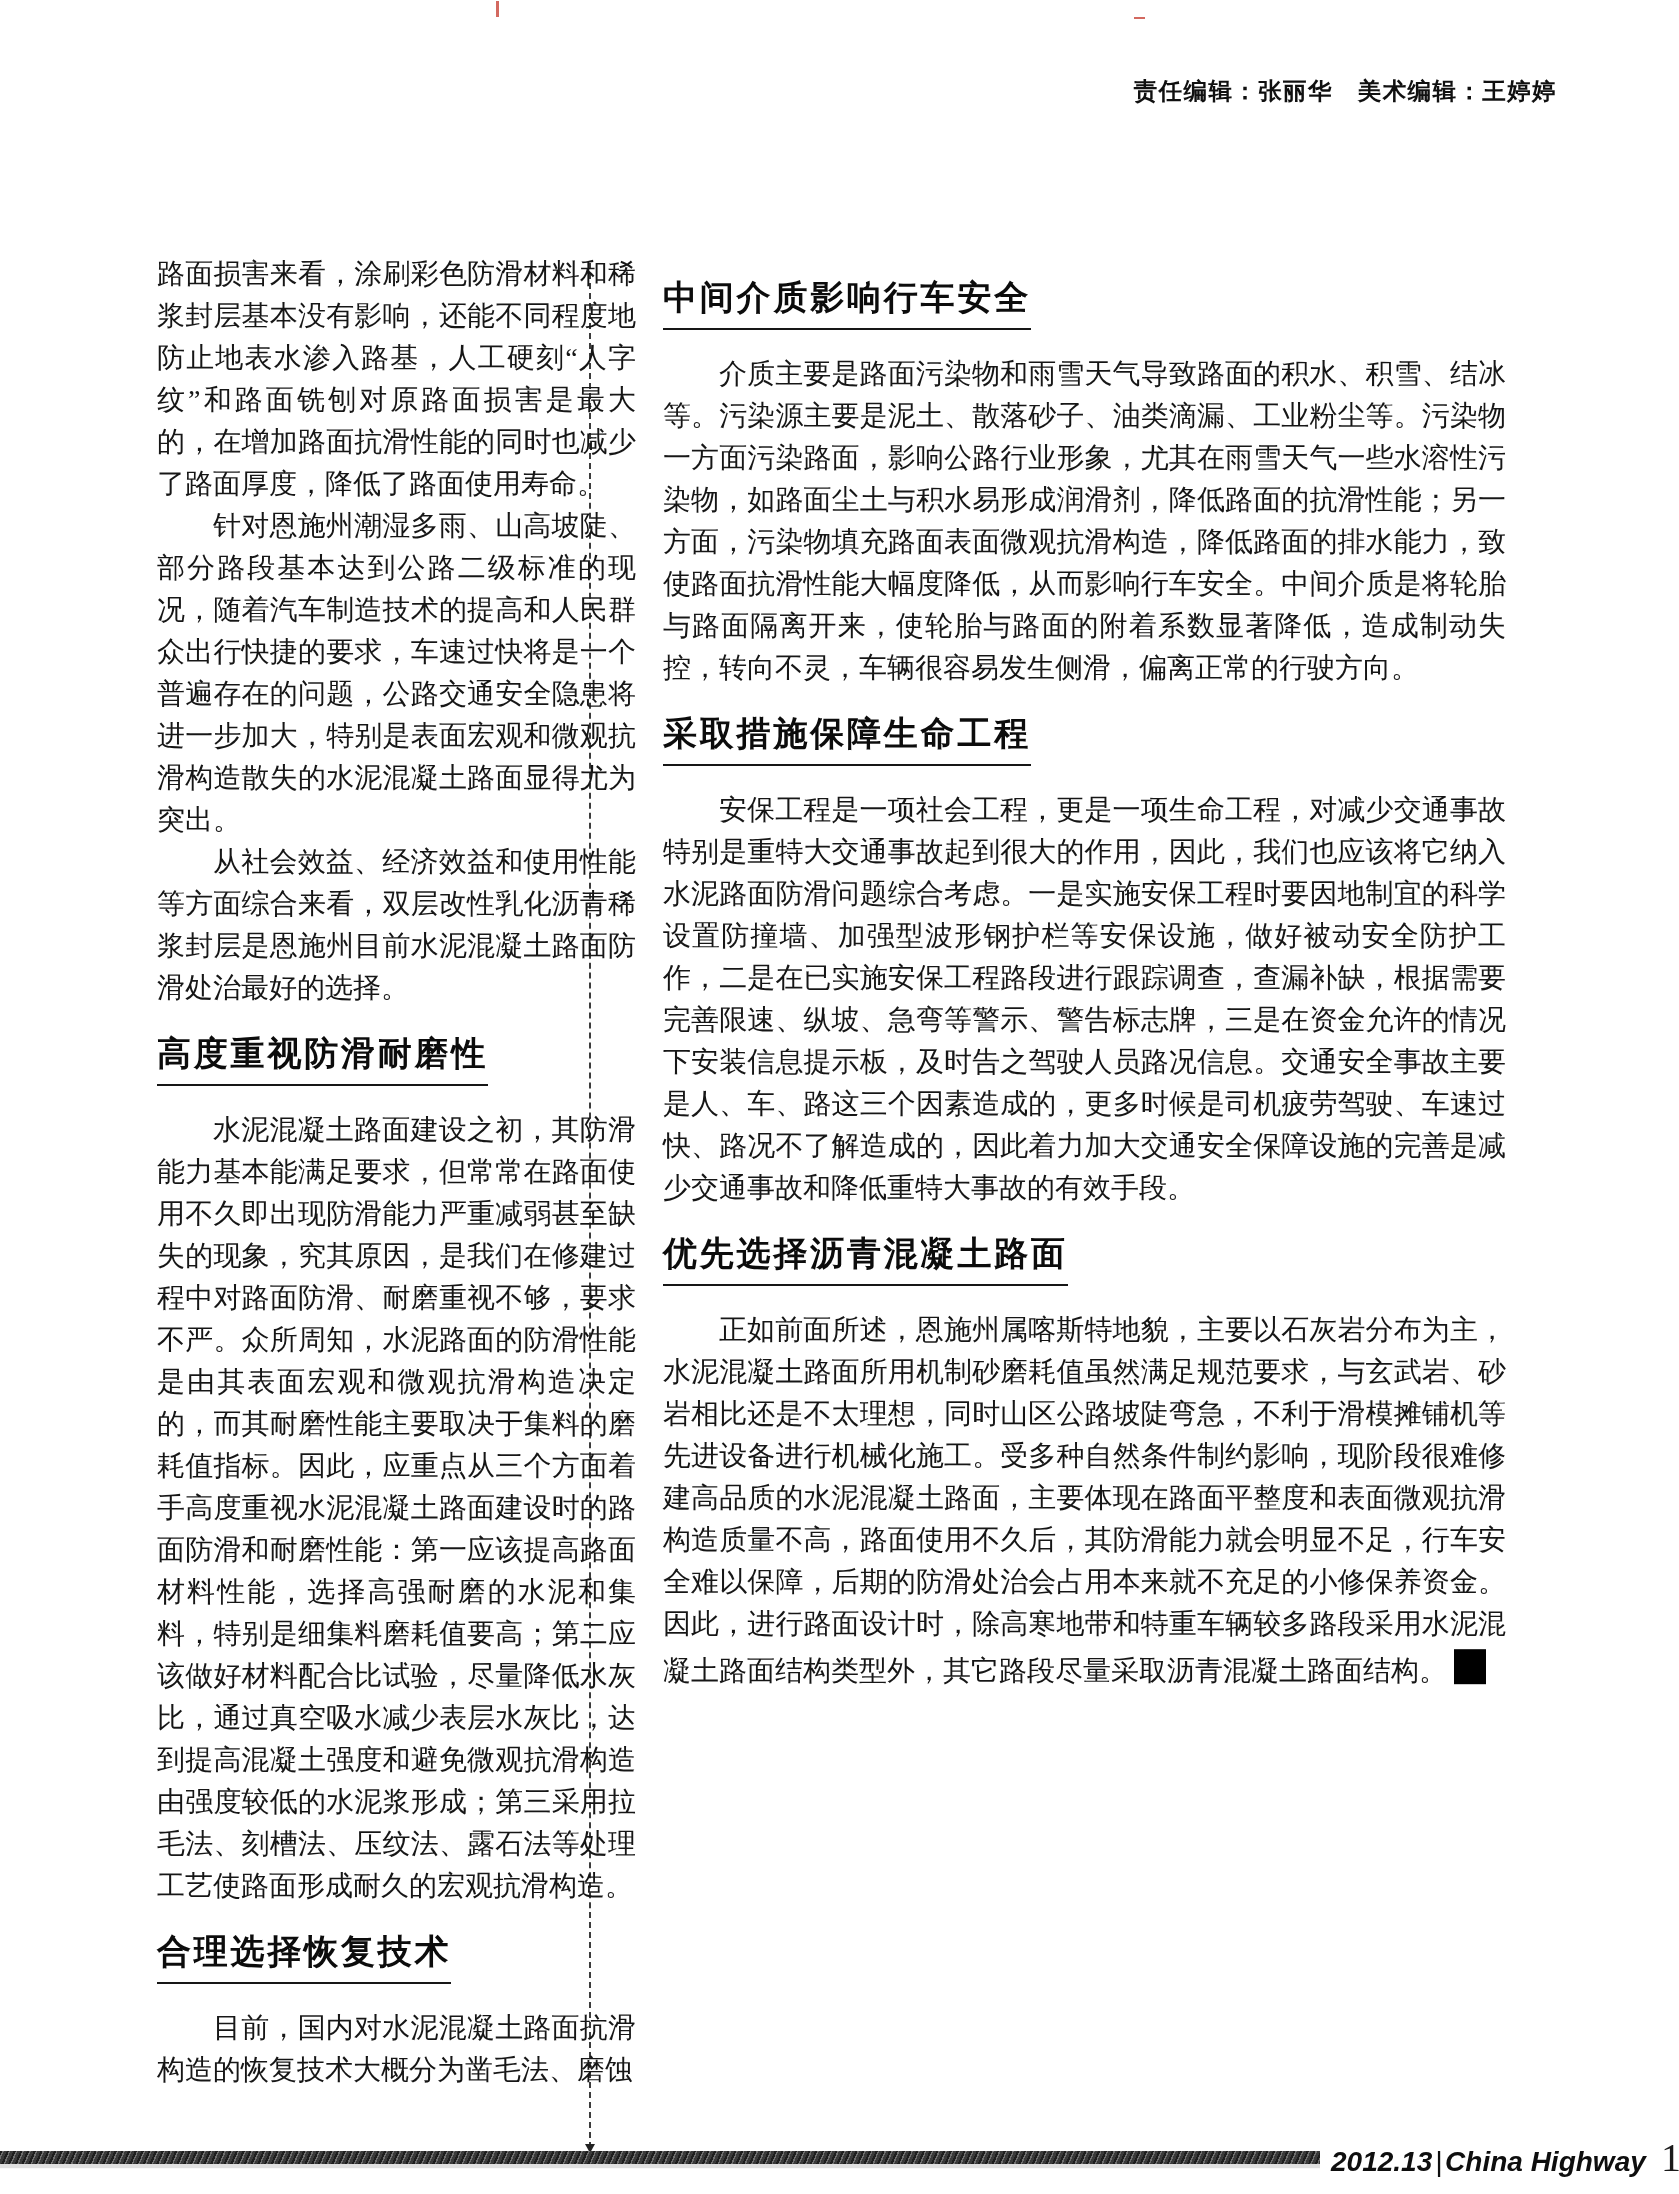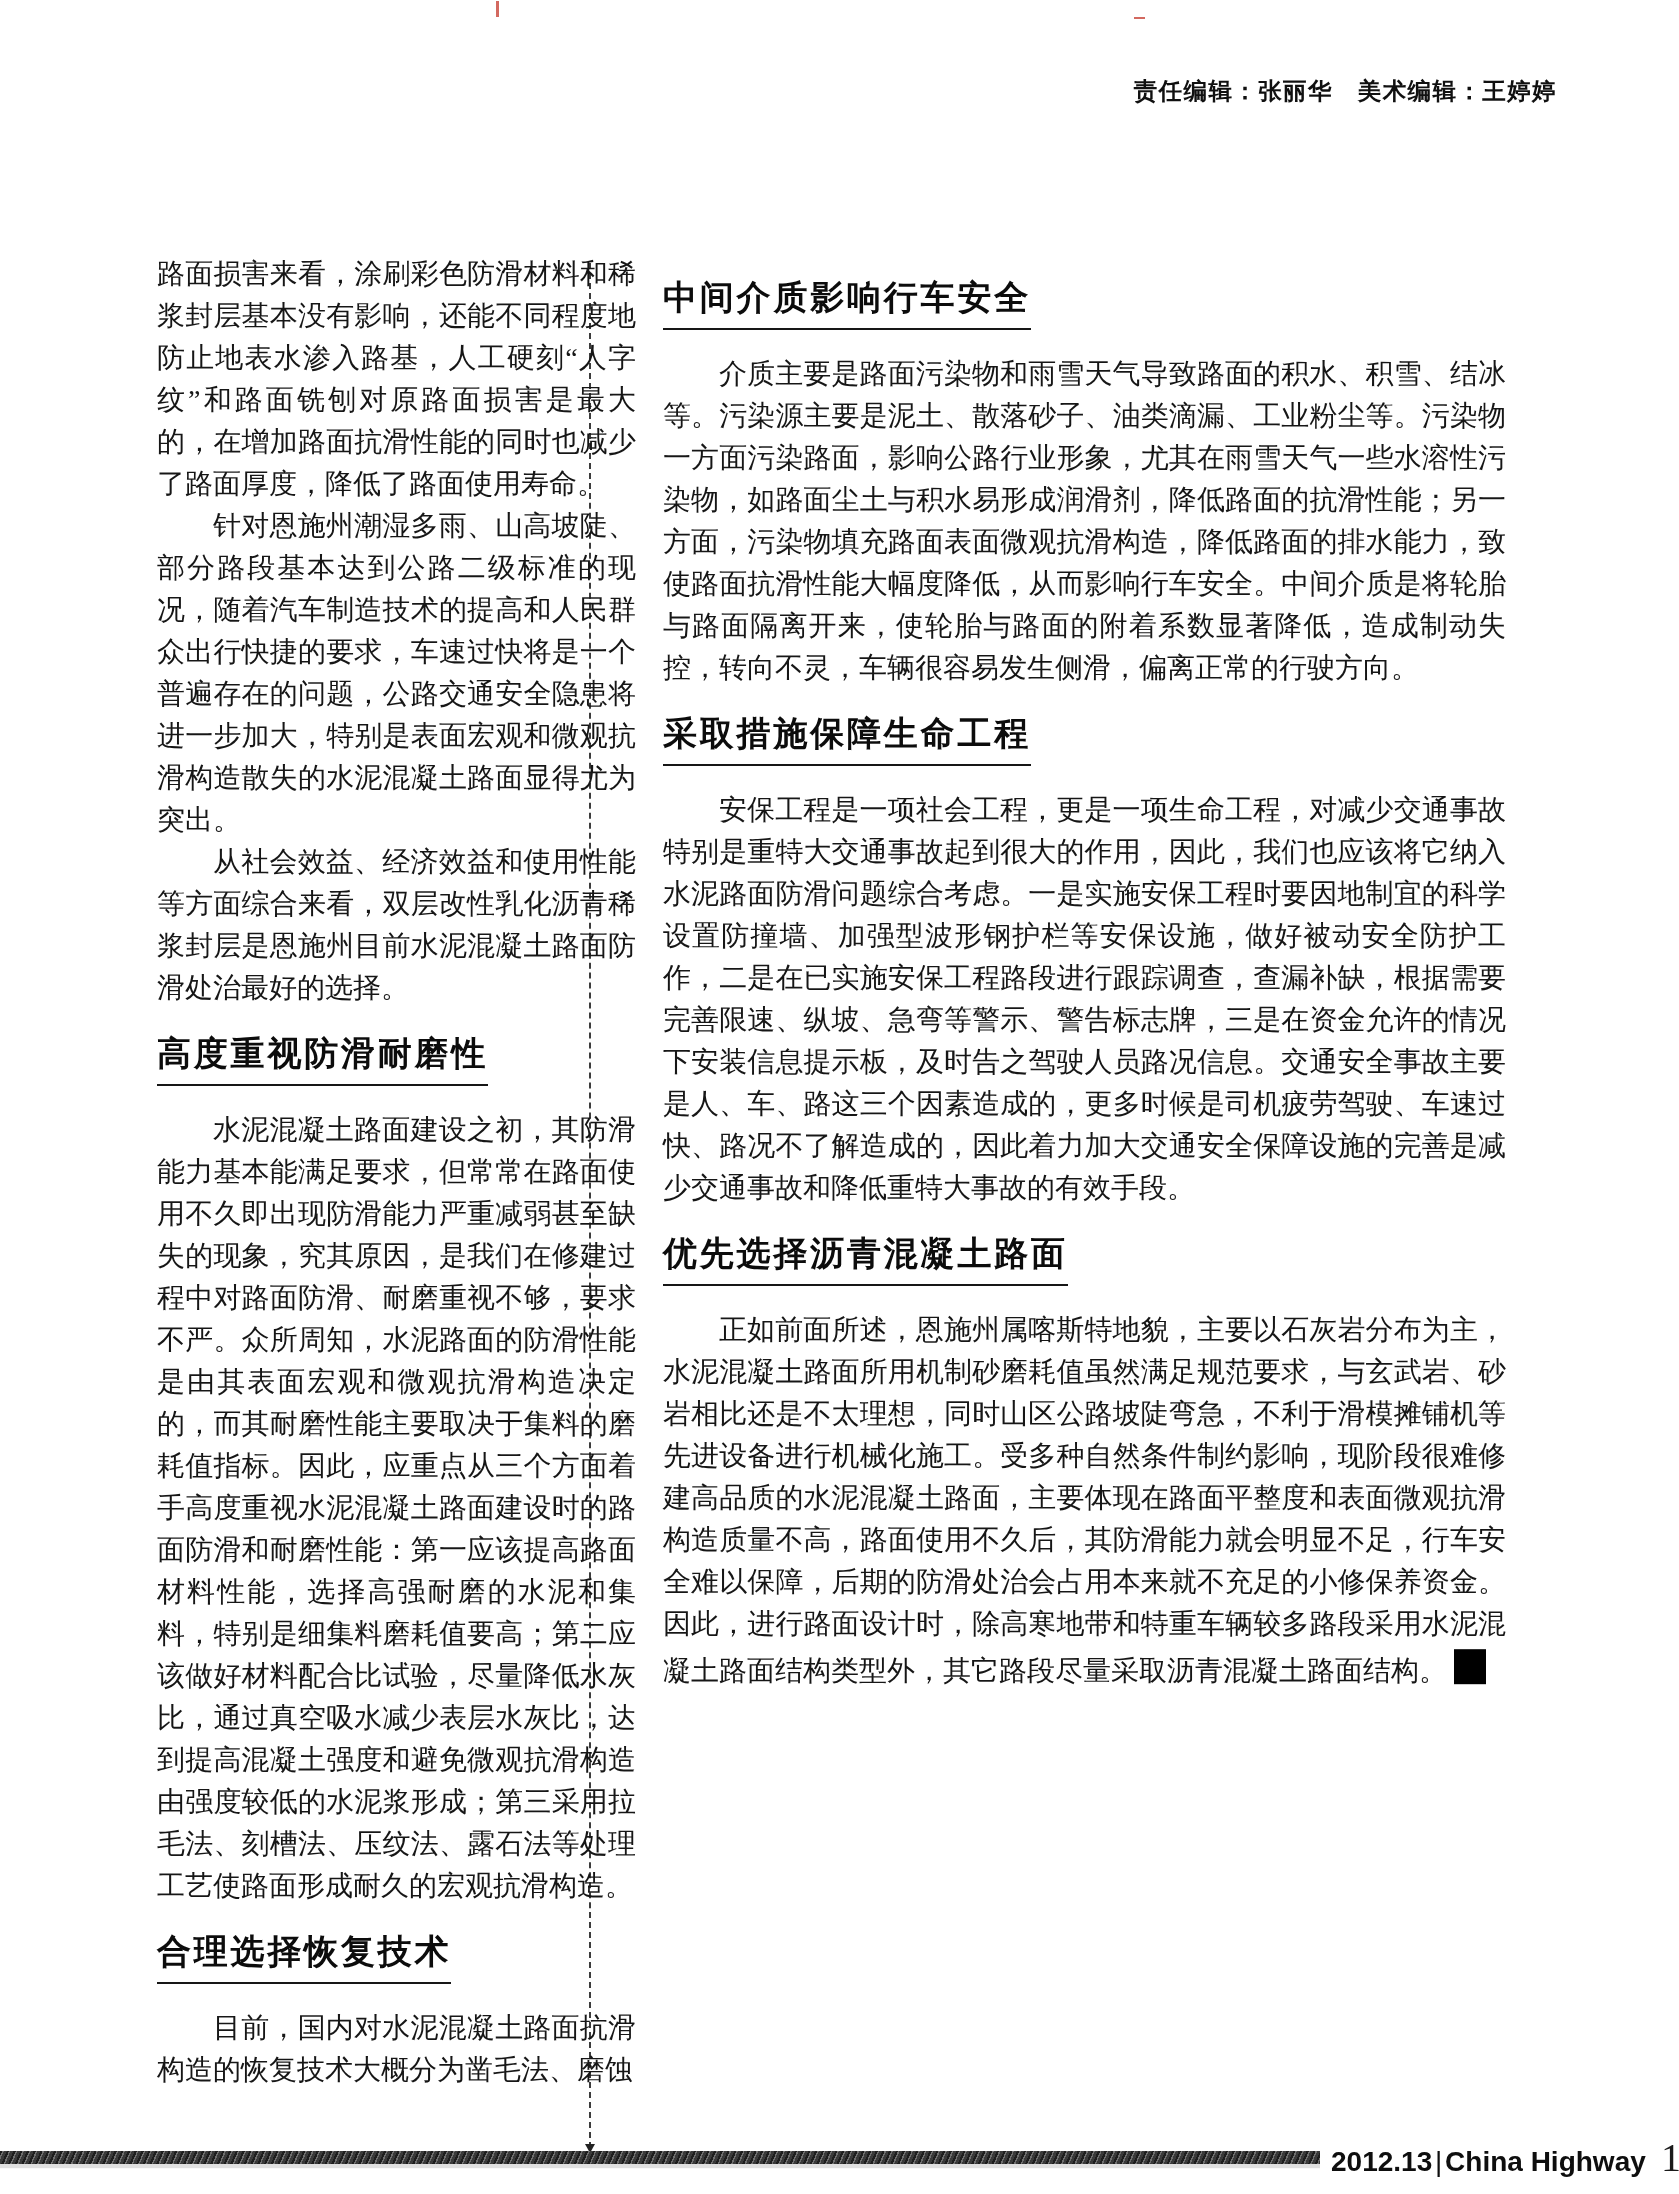--- a/index.html
+++ b/index.html
@@ -30,21 +30,21 @@
   
   .footer-bar{
     position:absolute;left:0;top:2151px;width:1320px;height:13px;
     background:repeating-linear-gradient(113deg,#1e1e1e 0 2.1px,#6f6f6f 2.1px 3.5px,#3a3a3a 3.5px 6.2px);
     box-shadow:0 4.2px 0 rgba(0,0,0,0.12);
   }
   .footer-text{
     position:absolute;top:2134px;left:1331px;display:flex;align-items:baseline;white-space:nowrap;
   }
   .footer-issue,.footer-sep,.footer-mag{
-    font-family:"Liberation Sans","DejaVu Sans",sans-serif;font-weight:bold;font-size:28px;color:#0e0e0e;
+    font-family:"Liberation Sans","DejaVu Sans",sans-serif;font-weight:bold;font-size:28px;color:#0e0e0e;font-style:italic;
   }
   .footer-sep{margin:0 2.8px;font-weight:normal;}
   .footer-page{
     font-family:"Liberation Serif","DejaVu Serif",serif;font-size:40px;color:#1a1a1a;margin-left:15.2px;letter-spacing:4.2px;
   }
   
   .endmark{
     display:inline-block;vertical-align:baseline;width:32px;height:35px;background:#000;color:#fff;
     font-family:"Liberation Sans","DejaVu Sans",sans-serif;font-size:23.5px;line-height:35px;
     text-align:center;margin-left:7px;transform:translateY(4.2px);

